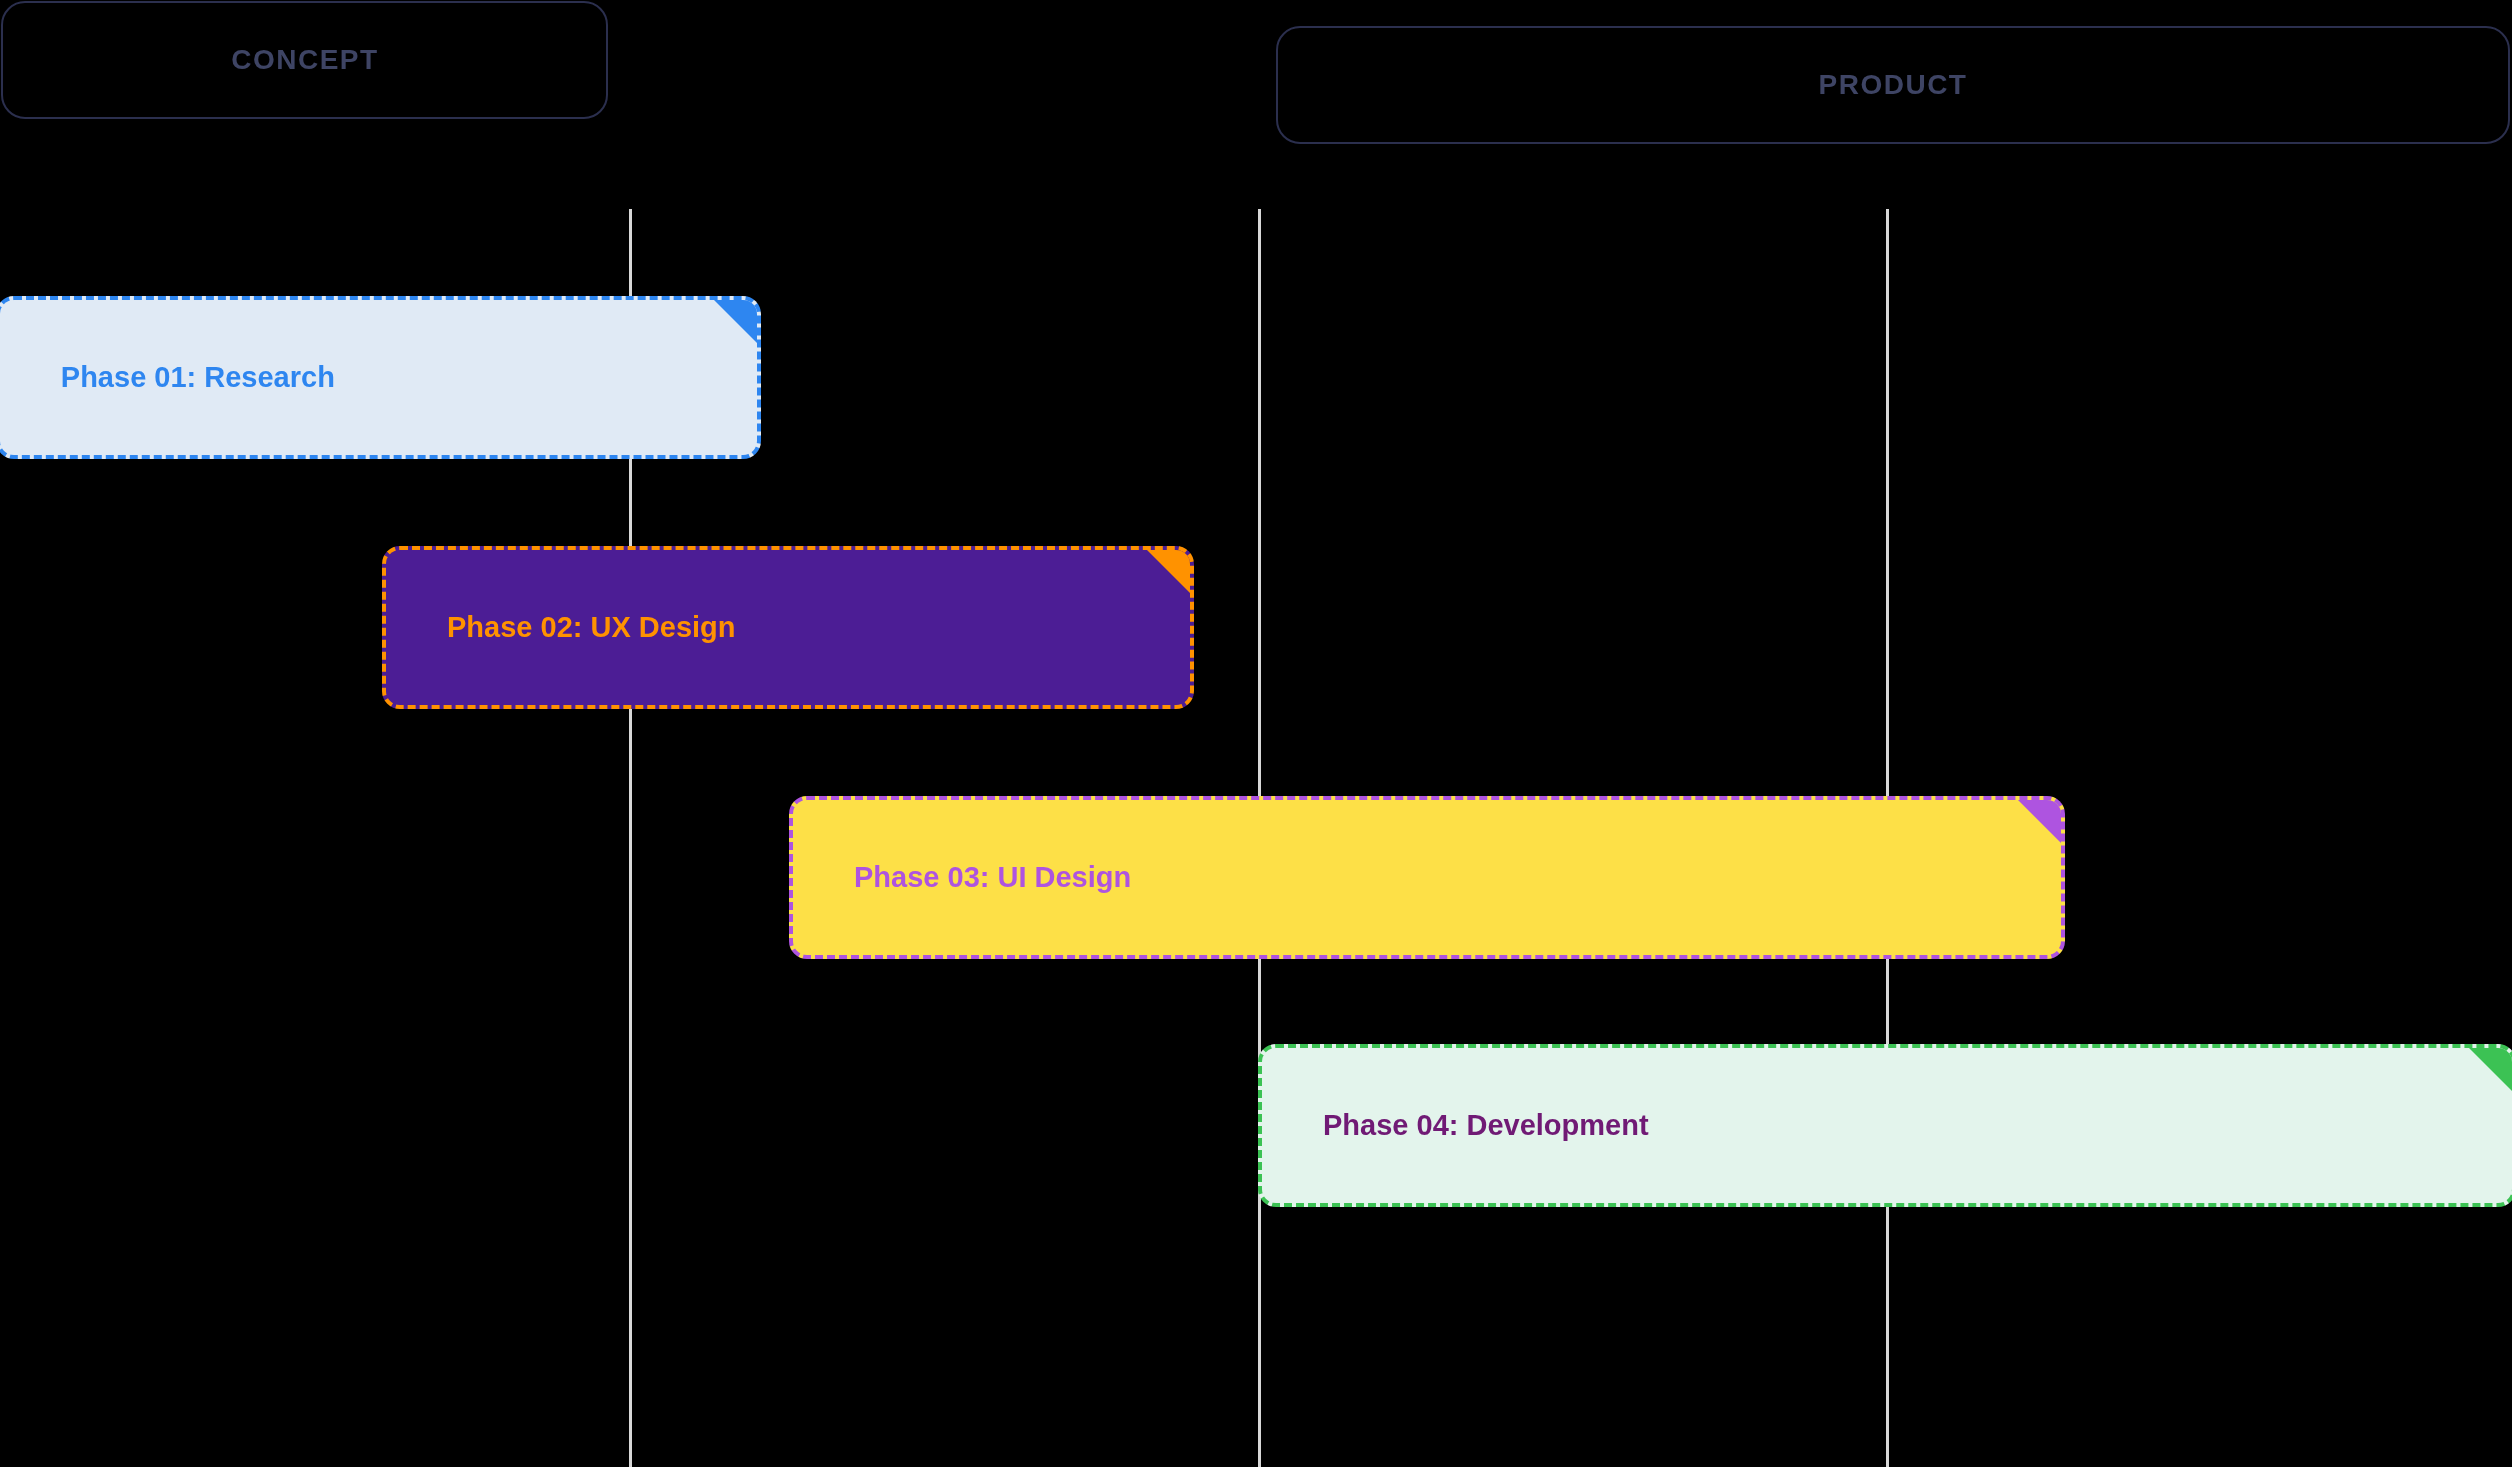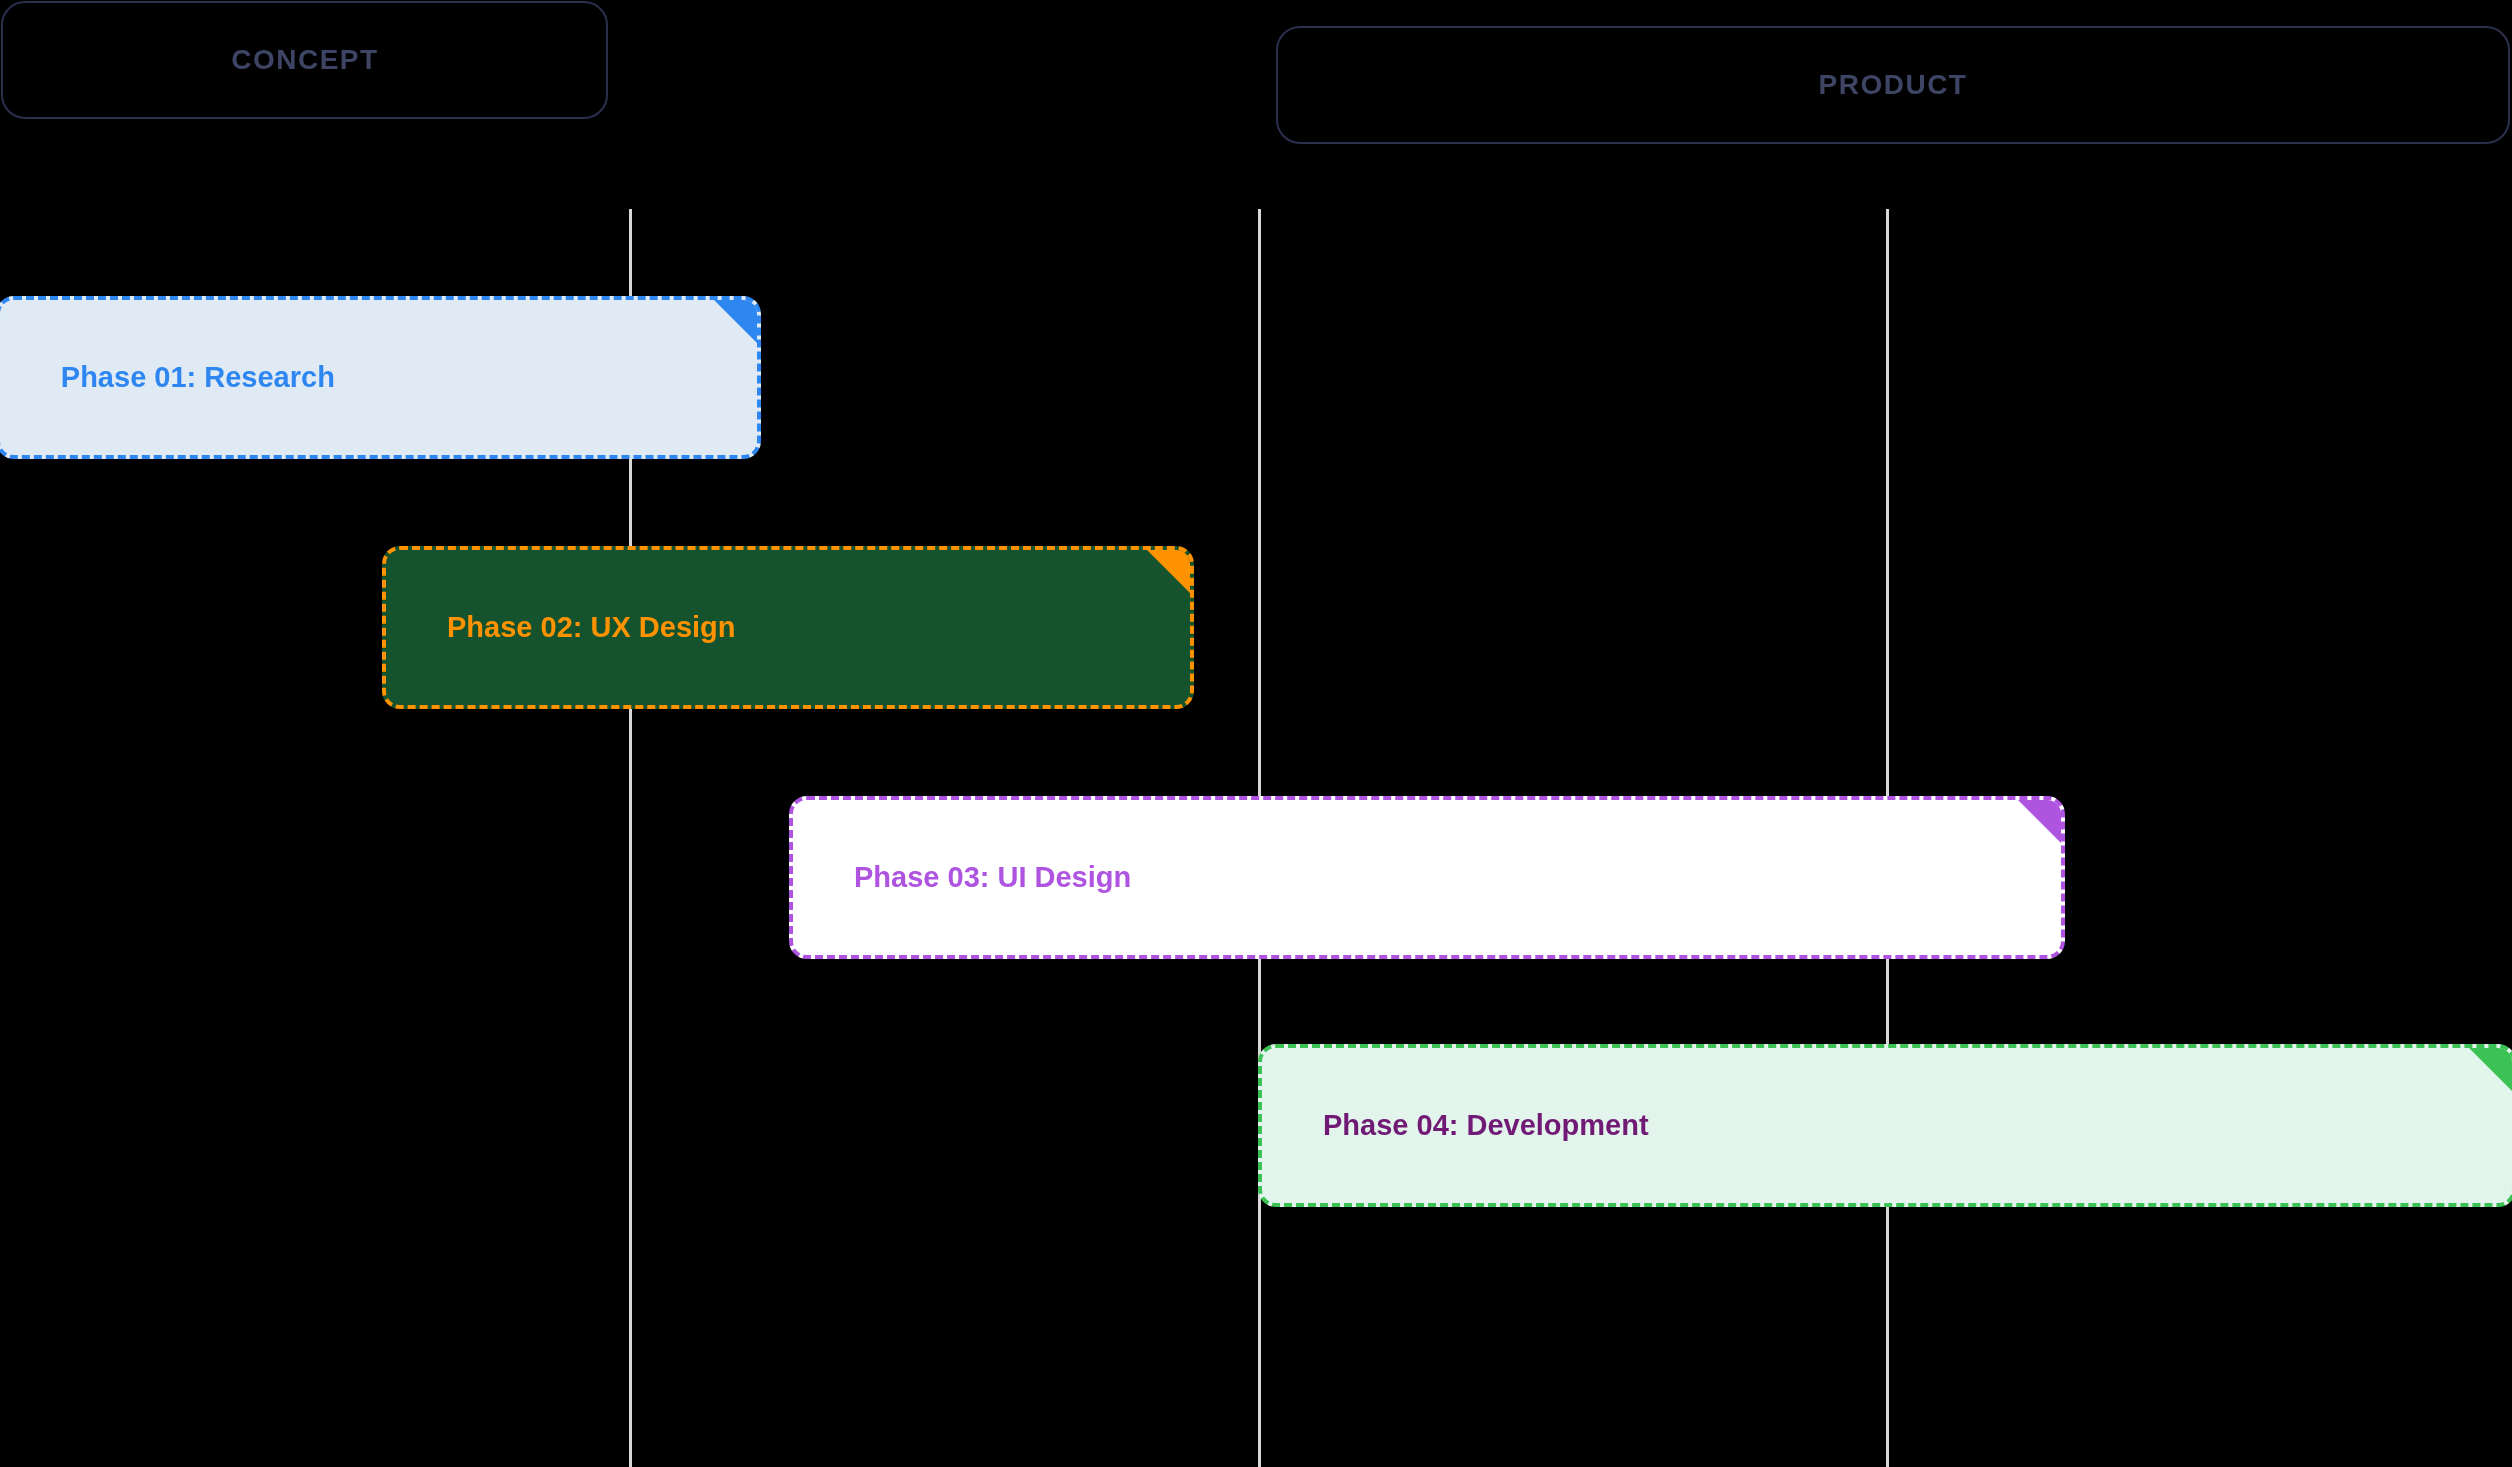--- a/index.html
+++ b/index.html
@@ -105,27 +105,27 @@
   <div class="grid-line" style="left:1258px;"></div>
   <div class="grid-line" style="left:1886px;"></div>
 
   <div class="task-bar" style="left:-4.2px; top:296px; width:765px; height:163px;
               background:#e0eaf5; border-color:#2e86f0;">
     <div class="task-fold" style="border-right-color:#2e86f0;"></div>
     <span class="task-label" style="color:#2e86f0;">Phase 01: Research</span>
   </div>
 
   <div class="task-bar" style="left:382px; top:546px; width:812px; height:163px;
-              background:#14532d; border-color:#ff9200;">
+              background:#4c1d95; border-color:#ff9200;">
     <div class="task-fold" style="border-right-color:#ff9200;"></div>
     <span class="task-label" style="color:#ff9200;">Phase 02: UX Design</span>
   </div>
 
   <div class="task-bar" style="left:789px; top:796px; width:1276px; height:163px;
-              background:#ffffff; border-color:#ae54e0;">
+              background:#fde047; border-color:#ae54e0;">
     <div class="task-fold" style="border-right-color:#ae54e0;"></div>
     <span class="task-label" style="color:#ae54e0;">Phase 03: UI Design</span>
   </div>
 
   <div class="task-bar" style="left:1258px; top:1044px; width:1258px; height:163px;
               background:#e3f4ec; border-color:#3cc254;">
     <div class="task-fold" style="border-right-color:#3cc254;"></div>
     <span class="task-label" style="color:#701a75;text-align:right;">Phase 04: Development</span>
   </div>
 

